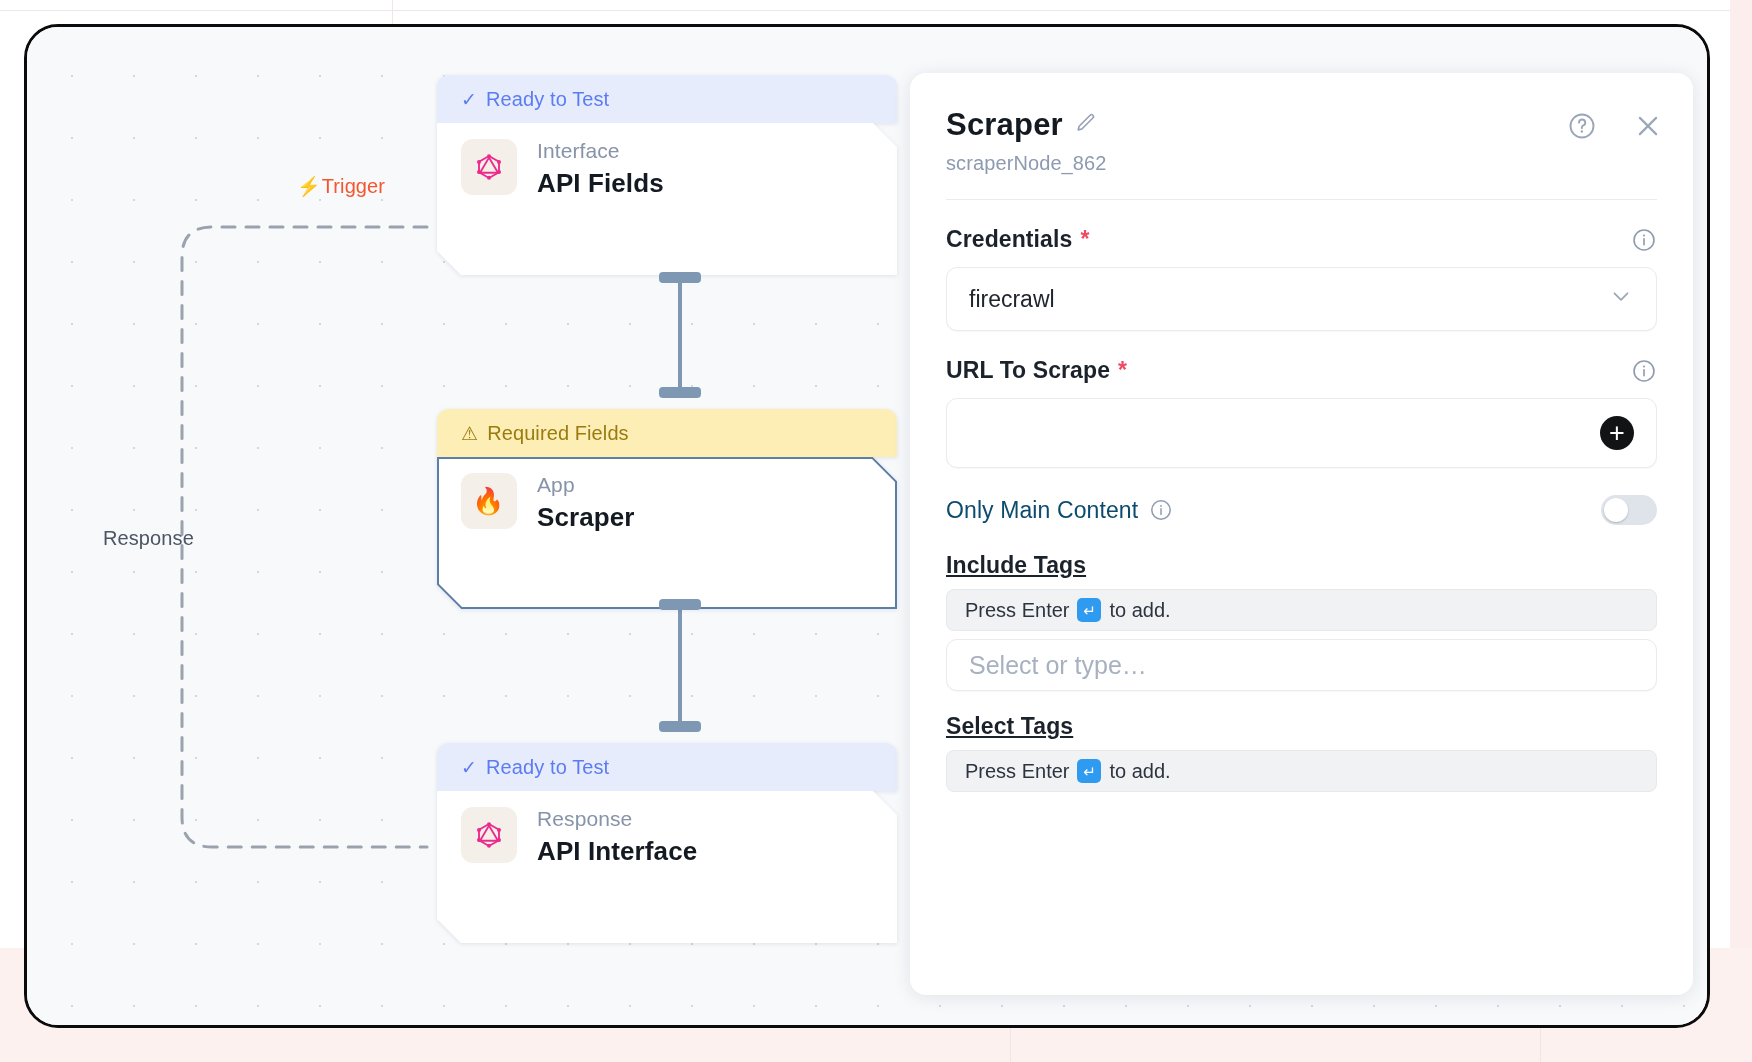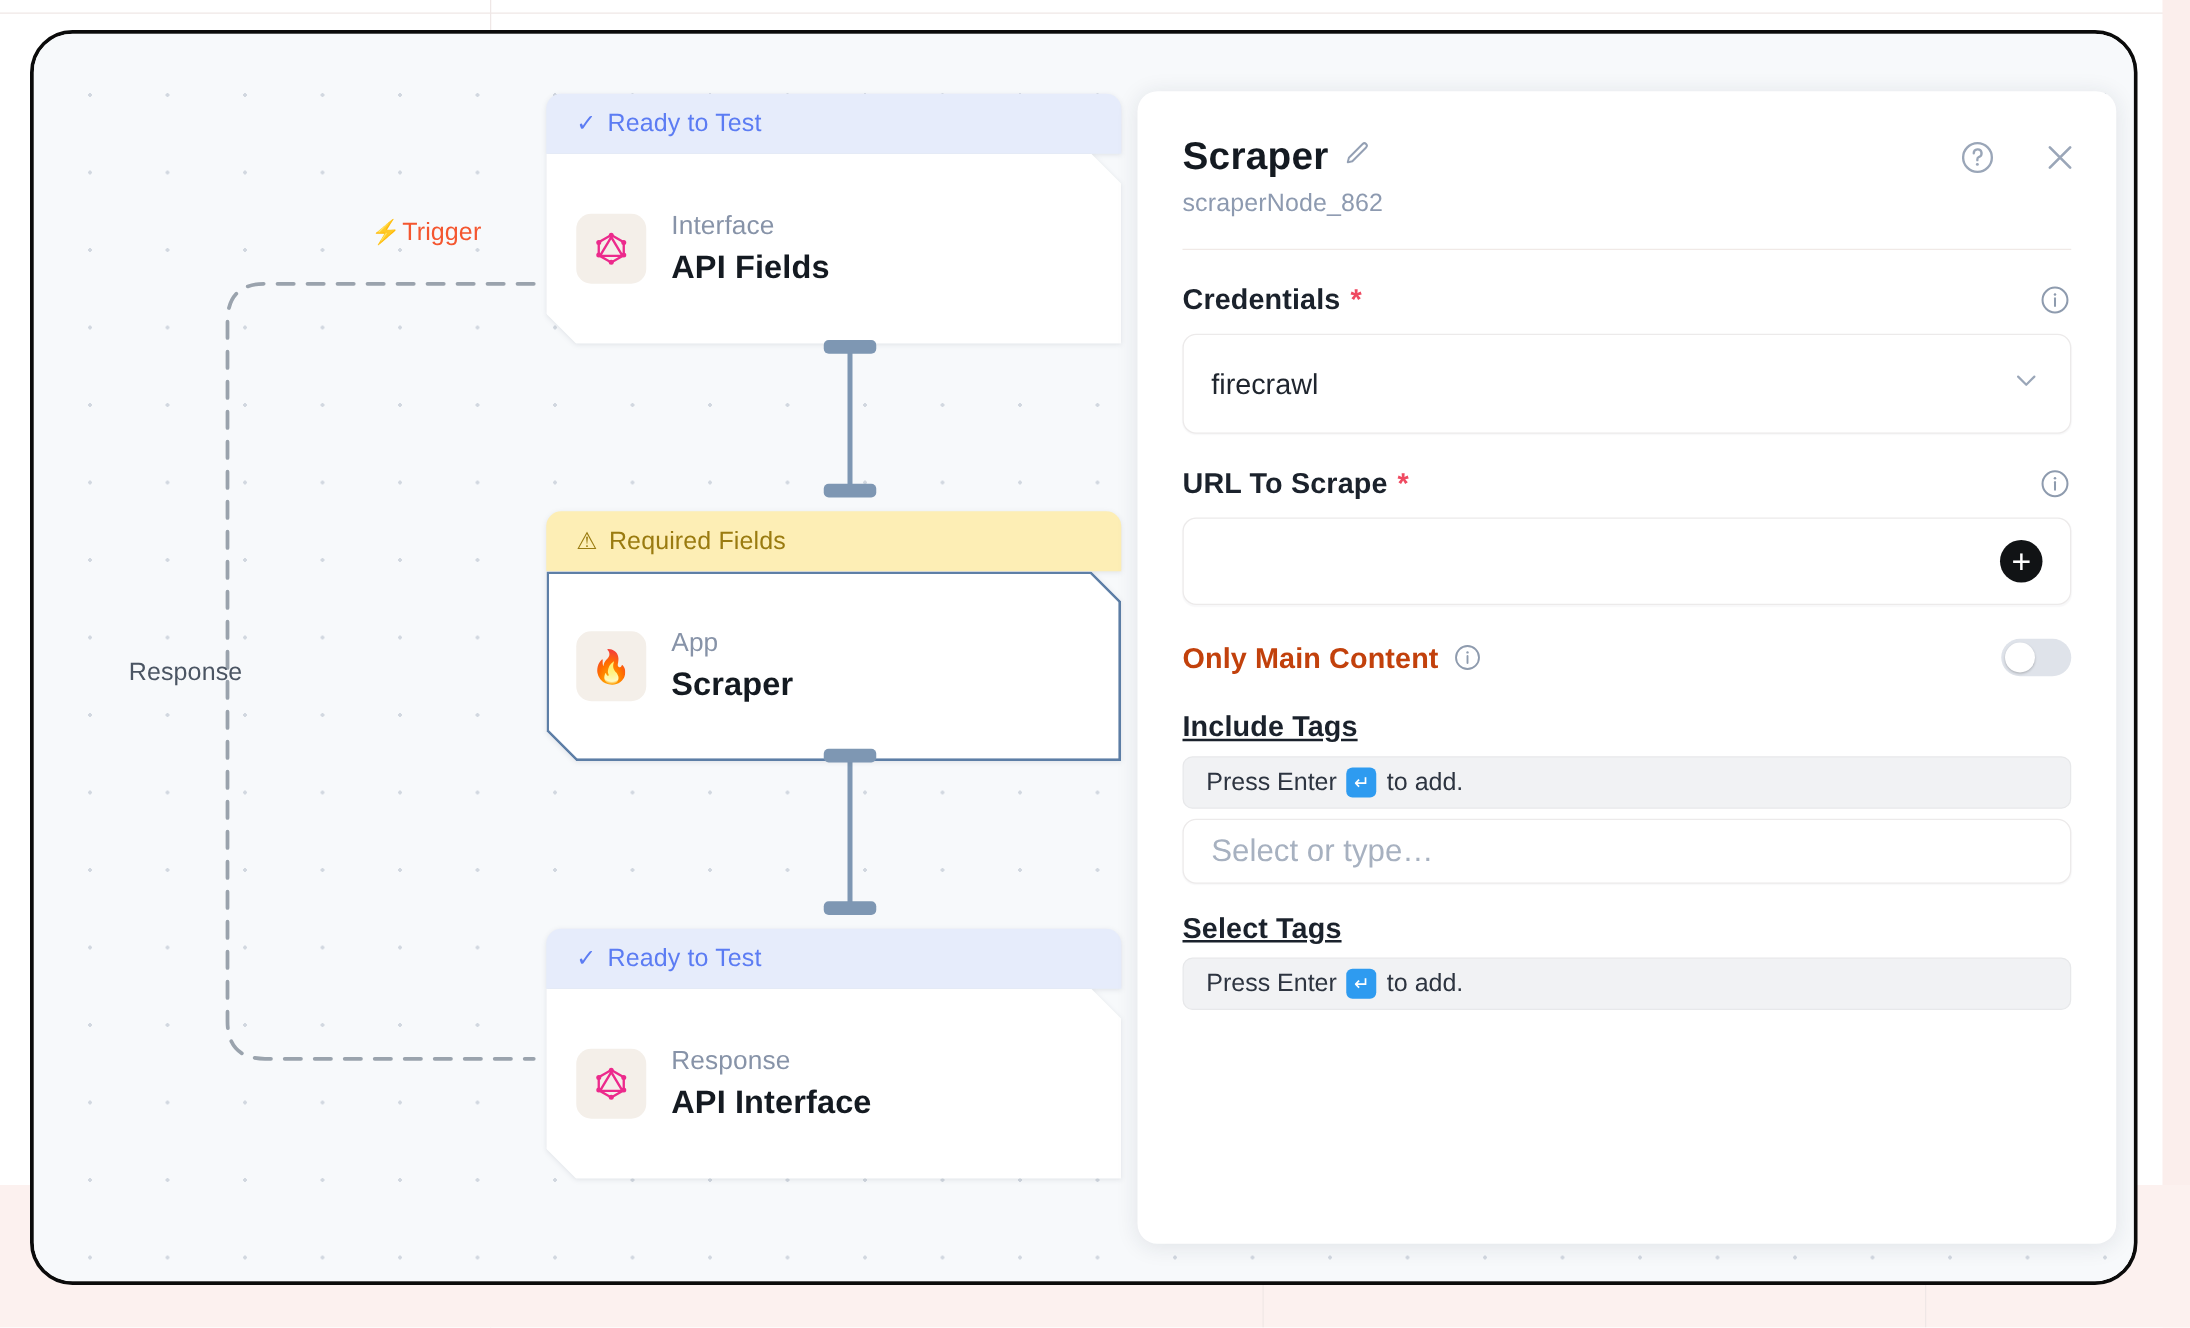--- a/index.html
+++ b/index.html
@@ -68,21 +68,21 @@
     border-radius:12px 12px 0 0;
     font-size:20px; letter-spacing:.1px;
   }
   .node-status.ready{ background:#e6ecfb; color:#5c7cf3; }
   .node-status.warn{ background:#fdeeb5; color:#9a7b10; }
   .node-status .st-ico{ font-size:19px; line-height:1; }
 
   .node-body{
     position:relative; height:152px;
     background:#ffffff;
-    display:flex; align-items:center; gap:20px;
+    display:flex; gap:20px;
     padding:16px 24px;
     
     clip-path: polygon(0 0, calc(100% - 24px) 0, 100% 24px, 100% 100%, 24px 100%, 0 calc(100% - 24px));
   }
   .node-wrap{ filter: drop-shadow(0 1px 2px rgba(20,30,60,.10)); }
   .node-body.selected{
     background:
       linear-gradient(#ffffff,#ffffff) padding-box;
     outline:none;
   }
@@ -139,21 +139,21 @@
   .field{ margin-top:26px; }
   .field-head{ display:flex; align-items:flex-end; justify-content:space-between; }
   .field-label{
     font-size:23px; font-weight:700; color:#1b222c; letter-spacing:.1px;
     display:flex; align-items:center; gap:8px;
   }
   .req{ color:#ef4a61; font-weight:700; font-size:23px; }
   .info{ color:#8e9bae; display:flex; align-items:center; }
 
   .select{
-    margin-top:14px; height:80px;
+    margin-top:14px; height:64px;
     border:1px solid #eceaea; border-radius:11px;
     background:#ffffff;
     display:flex; align-items:center; justify-content:space-between;
     padding:0 22px;
     font-size:23px; color:#20262f;
     box-shadow:0 1px 1px rgba(20,30,60,.03);
     cursor:pointer;
   }
   .chev{ color:#9aa6b8; }
 
@@ -170,21 +170,21 @@
     display:flex; align-items:center; justify-content:center;
     font-size:27px; line-height:1; font-weight:400;
     cursor:pointer;
   }
 
   .toggle-row{
     margin-top:22px; height:40px;
     display:flex; align-items:center; justify-content:space-between;
   }
   .toggle-label{
-    font-size:23px; font-weight:700; color:#c2410c;
+    font-size:23px; font-weight:400; color:#0c4a6e;
     display:flex; align-items:center; gap:11px; letter-spacing:.1px;
   }
   .switch{
     width:56px; height:30px; border-radius:15px;
     background:#dfe3ea; position:relative; cursor:pointer;
   }
   .switch .knob{
     position:absolute; left:3px; top:3px;
     width:24px; height:24px; border-radius:50%;
     background:#ffffff; box-shadow:0 1px 2px rgba(0,0,0,.22);

